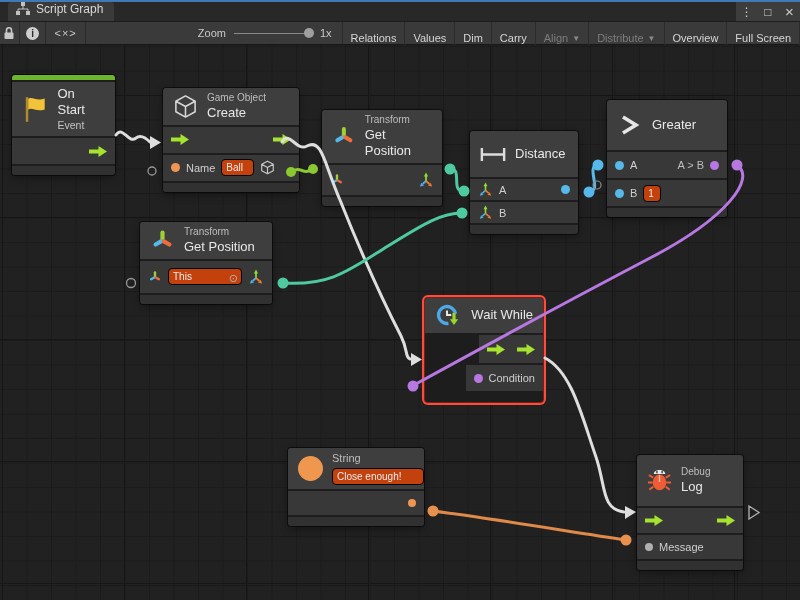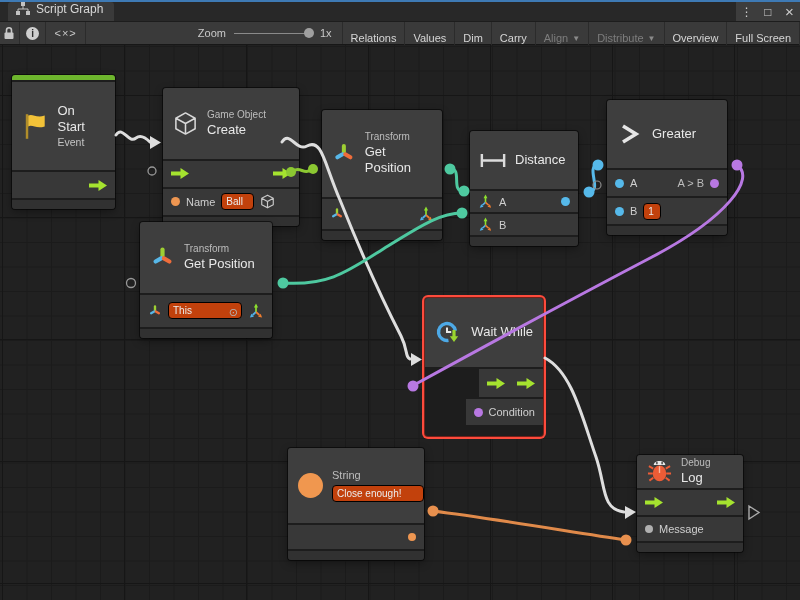--- a/index.html
+++ b/index.html
@@ -42,21 +42,21 @@
       linear-gradient(to right,#1b1b1b 1px,transparent 1px),
       linear-gradient(to bottom,#1b1b1b 1px,transparent 1px);
     background-size:122px 122px,122px 122px,24.5px 24.5px,24.5px 24.5px;
     background-position:2px 50px,2px 50px,2px 1px,2px 1px; }
 
   
   .node { position:absolute; background:#1d1d1d; border-radius:3px; display:flex; flex-direction:column;
     gap:2px; box-shadow:0 0 0 1px rgba(0,0,0,.55), 0 3px 8px rgba(0,0,0,.35); }
   .node.selected { box-shadow:0 0 0 1px rgba(0,0,0,.55), 0 0 0 3px #fd4b3c; }
   .accent { height:5px; background:#6db52d; border-radius:3px 3px 0 0; }
-  .nheader { background:#3e3e3e; display:flex; align-items:center; gap:9px; padding:21px 10px; border-radius:3px 3px 0 0; }
+  .nheader { background:#3e3e3e; display:flex; align-items:center; gap:9px; padding:4px 10px; border-radius:3px 3px 0 0; }
   .node .accent + .nheader { border-radius:0; }
   .ntitles { display:flex; flex-direction:column; justify-content:center; }
   .ncat { font-size:10px; color:#bdbdbd; line-height:1.25; }
   .ntitle { font-size:13px; color:#e8e8e8; line-height:1.25; }
   .nsub { font-size:10.5px; color:#c4c4c4; line-height:1.3; }
   .nrow { background:#383838; display:flex; align-items:center; gap:6px; padding:3px 8px; min-height:26px; }
   .nrow.slim { min-height:21px; padding:2px 8px; }
   .nfooter { background:#313131; height:9px; border-radius:0 0 3px 3px; }
   .spacer { flex:1; }
   .dot { width:9px; height:9px; border-radius:50%; flex:none; }
@@ -365,21 +365,21 @@
         </div>
       </div>
       <div class="nrow" style="min-height:24px">
         <span class="spacer"></span>
         <span class="dot sm" style="background:#ee9651"></span>
       </div>
       <div class="nfooter"></div>
     </div>
 
     <div class="node" style="left:637px;top:410px;width:106px;">
-      <div class="nheader" style="padding:2px 10px">
+      <div class="nheader" style="padding:11px 10px">
         <svg width="25" height="25" viewBox="0 0 26 26">
           <path d="M7 6.2c0-2.4 2.4-4.2 6-4.2s6 1.8 6 4.2z" fill="#e9e9e9"></path>
           <path d="M10.3 2.8v2.6M15.7 2.8v2.6" stroke="#3a3a3a" stroke-width="1.4"></path>
           <path d="M6.5 10 2 7.5M6 15H1M6.5 19.5 2.5 22.5M19.5 10 24 7.5M20 15h5M19.5 19.5l4 3" stroke="#ed5c36" stroke-width="2" fill="none"></path>
           <ellipse cx="13" cy="15" rx="7" ry="8.2" fill="#ed5c36"></ellipse>
           <path d="M13 7.5v7" stroke="#f9b9a4" stroke-width="1.4"></path>
         </svg>
         <div class="ntitles">
           <div class="ncat">Debug</div>
           <div class="ntitle">Log</div>

